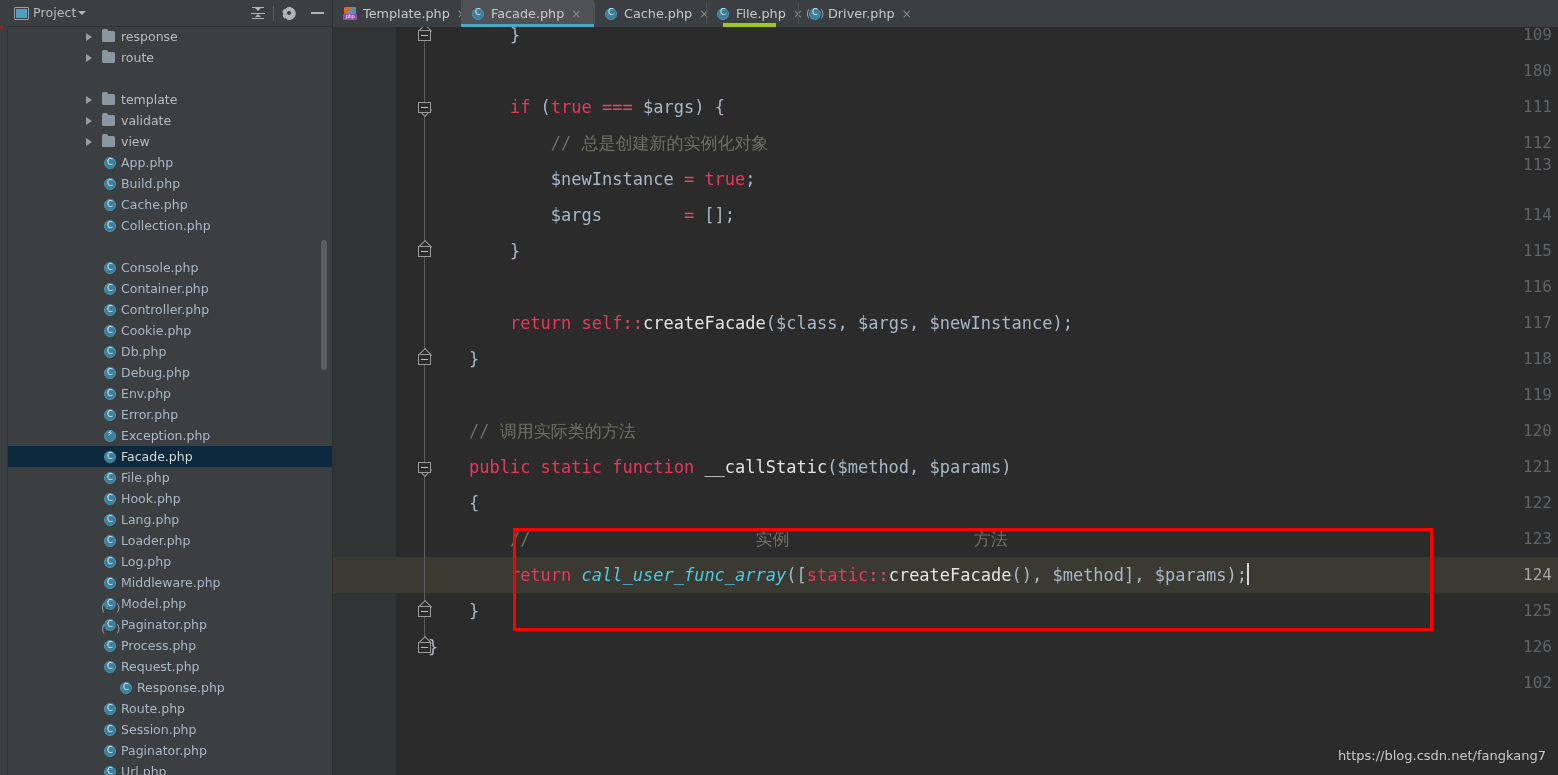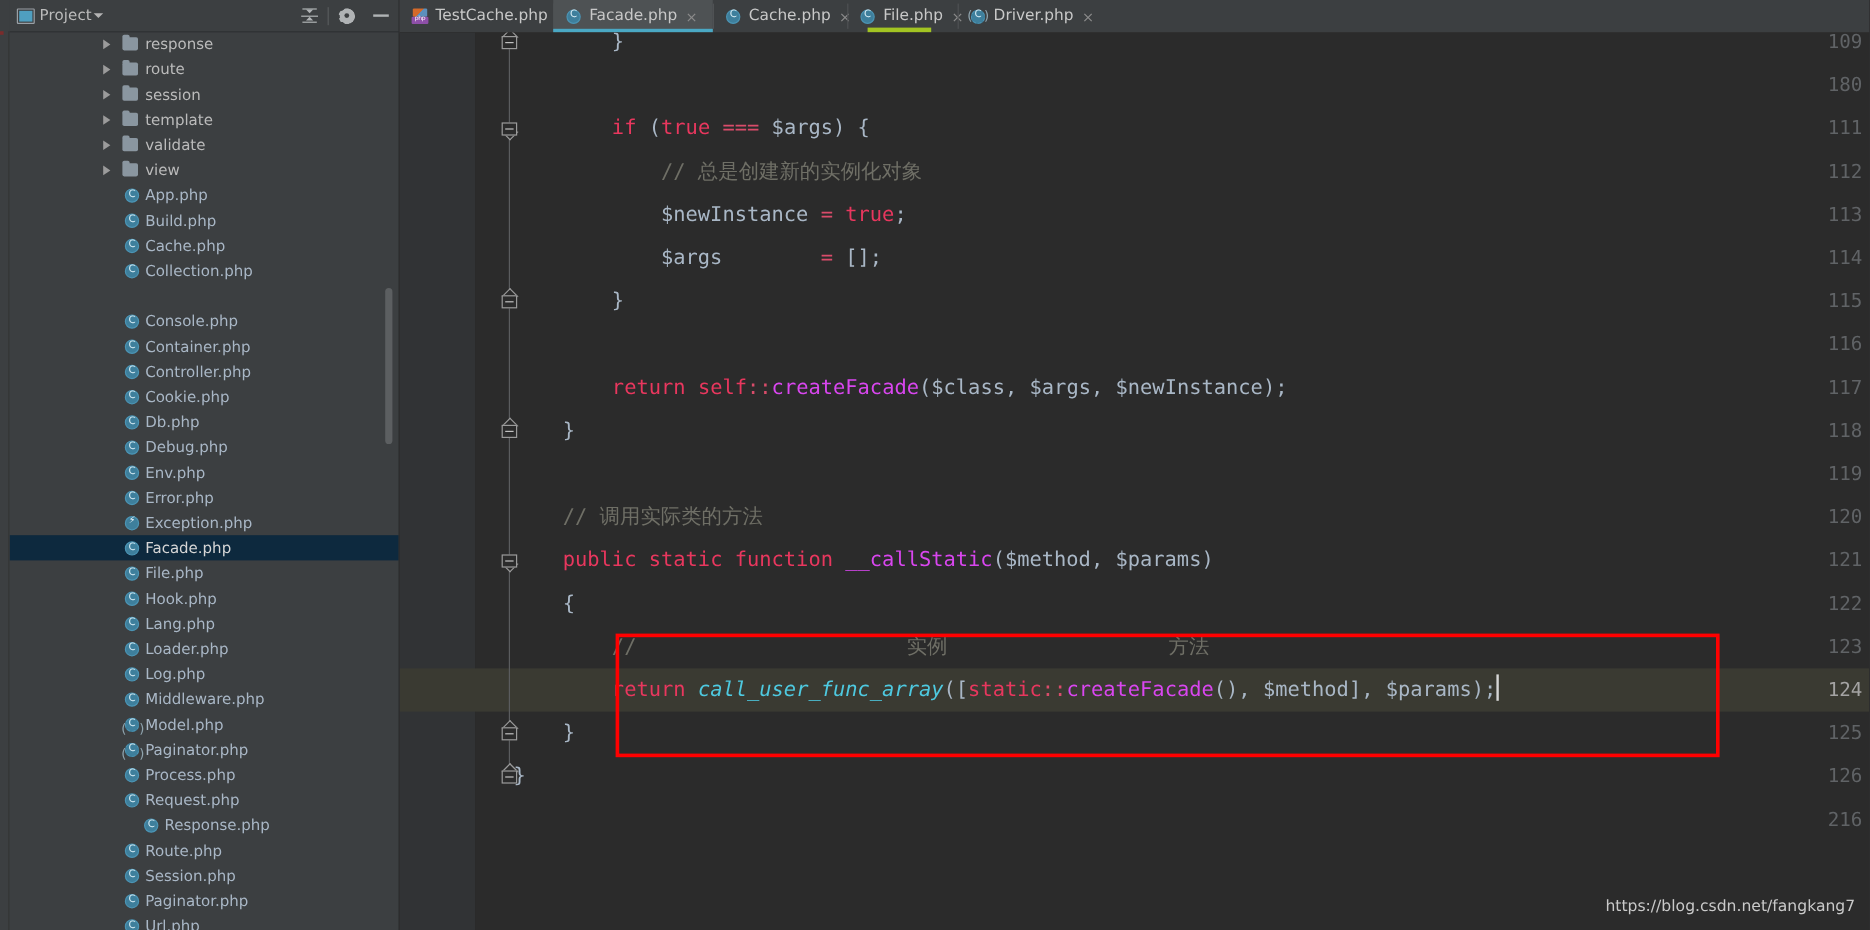--- a/index.html
+++ b/index.html
@@ -101,21 +101,21 @@
   .foldmark.up .tip{position:absolute;left:2.5px;top:-1px;width:9px;height:9px;background:#2b2b2b;border-left:1px solid #9b9b9b;border-top:1px solid #9b9b9b;transform:rotate(45deg);}
   .foldmark.down .tip{position:absolute;left:2.5px;top:6px;width:9px;height:9px;background:#2b2b2b;border-right:1px solid #9b9b9b;border-bottom:1px solid #9b9b9b;transform:rotate(45deg);}
 
   .codelines{position:absolute;left:95px;top:0;width:1130px;height:748px;}
   .cl{position:absolute;left:0;width:1130px;height:36px;line-height:36px;
       font-family:"DejaVu Sans Mono","Liberation Mono",monospace;font-size:17px;white-space:pre;color:#a9b7c6;}
   .curline-strip{position:absolute;left:0;width:1225px;height:36px;background:#3a3a32;}
 
   
   .kw{color:#e8375e;}
-  .fn{color:#d946ef;}
+  .fn{color:#e5e5e5;}
   .cmt{color:#6f6f66;}
   .op{color:#d94c6a;}
   .italic-fn{color:#4ec9e0;font-style:italic;}
 
   .redbox{position:absolute;border:3px solid #ff0000;box-sizing:border-box;pointer-events:none;}
 
   .watermark{position:absolute;font-size:13px;color:#c9c9c9;font-family:"DejaVu Sans","Liberation Sans",sans-serif;}
 </style>
 </head>
 <body>
@@ -163,25 +163,20 @@
         <div class="row dir" style="top: 0px; position: absolute; left: 0px; width: 325px;">
           <div class="arrow"></div>
           <div class="folder"></div>
           <span class="label" style="left: 113px;">response</span>
         </div>
         <div class="row dir" style="top: 21px; position: absolute; left: 0px; width: 325px;">
           <div class="arrow"></div>
           <div class="folder"></div>
           <span class="label" style="left: 113px;">route</span>
         </div>
-        <div class="row dir" style="top: 42px; position: absolute; left: 0px; width: 325px;">
-          <div class="arrow"></div>
-          <div class="folder"></div>
-          <span class="label" style="left: 113px;">session</span>
-        </div>
         <div class="row dir" style="top: 63px; position: absolute; left: 0px; width: 325px;">
           <div class="arrow"></div>
           <div class="folder"></div>
           <span class="label" style="left: 113px;">template</span>
         </div>
         <div class="row dir" style="top: 84px; position: absolute; left: 0px; width: 325px;">
           <div class="arrow"></div>
           <div class="folder"></div>
           <span class="label" style="left: 113px;">validate</span>
         </div>
@@ -314,21 +309,21 @@
         </div>
       </div>
     <div class="tree-scroll"></div>
   </div>
   <div class="tree-divider"></div>
 
   <div class="editor-area">
     <div class="tabbar" id="tabbar">
         <div class="tab" style="left: 0px; width: 128px; padding: 0px 10px;">
           <span class="ticon"><span class="icon-php"><span class="top"></span><span class="bot"></span></span></span>
-          <span class="tlabel">TestCache.php</span>
+          <span class="tlabel">Template.php</span>
           <span class="tclose">×</span>
         </div>
         <div class="tabsep" style="left: 128px;"></div>
         <div class="tab active" style="left: 128px; width: 133px; padding: 0px 10px;">
           <span class="ticon"><span class="icon-cls"><span class="circ"></span></span></span>
           <span class="tlabel">Facade.php</span>
           <span class="tclose">×</span>
           <span class="underline" style="background: rgb(74, 168, 196);"></span>
         </div>
         <div class="tabsep" style="left: 261px;"></div>
@@ -356,35 +351,35 @@
       <div class="gutter"></div>
       <div class="gutter-edge"></div>
       <div id="curstrip">
           <div class="curline-strip" style="top: 530px;"></div>
         </div>
       <div id="gutternums">
           <div class="lnum" style="top: -10px; line-height: 36px;">109</div>
           <div class="lnum" style="top: 26px; line-height: 36px;">180</div>
           <div class="lnum" style="top: 62px; line-height: 36px;">111</div>
           <div class="lnum" style="top: 98px; line-height: 36px;">112</div>
-          <div class="lnum" style="top: 134px; line-height: 36px; text-align: right;">113</div>
+          <div class="lnum" style="top: 120px; line-height: 36px; text-align: right;">113</div>
           <div class="lnum" style="top: 170px; line-height: 36px;">114</div>
           <div class="lnum" style="top: 206px; line-height: 36px;">115</div>
           <div class="lnum" style="top: 242px; line-height: 36px;">116</div>
           <div class="lnum" style="top: 278px; line-height: 36px;">117</div>
           <div class="lnum" style="top: 314px; line-height: 36px;">118</div>
           <div class="lnum" style="top: 350px; line-height: 36px;">119</div>
           <div class="lnum" style="top: 386px; line-height: 36px;">120</div>
           <div class="lnum" style="top: 422px; line-height: 36px;">121</div>
           <div class="lnum" style="top: 458px; line-height: 36px;">122</div>
           <div class="lnum" style="top: 494px; line-height: 36px;">123</div>
           <div class="lnum cur" style="top: 530px; line-height: 36px;">124</div>
           <div class="lnum" style="top: 566px; line-height: 36px;">125</div>
           <div class="lnum" style="top: 602px; line-height: 36px;">126</div>
-          <div class="lnum" style="top: 638px; line-height: 36px;">216</div>
+          <div class="lnum" style="top: 638px; line-height: 36px;">102</div>
         </div>
       <div id="foldcol">
           <div class="foldline" style="top: 0px; height: 620px;"></div>
           <div class="foldmark up" style="top: 0px;">
             <span class="tip"></span>
             <span class="box"></span>
             <span class="minus"></span>
           </div>
           <div class="foldmark down" style="top: 72px;">
             <span class="tip"></span>

